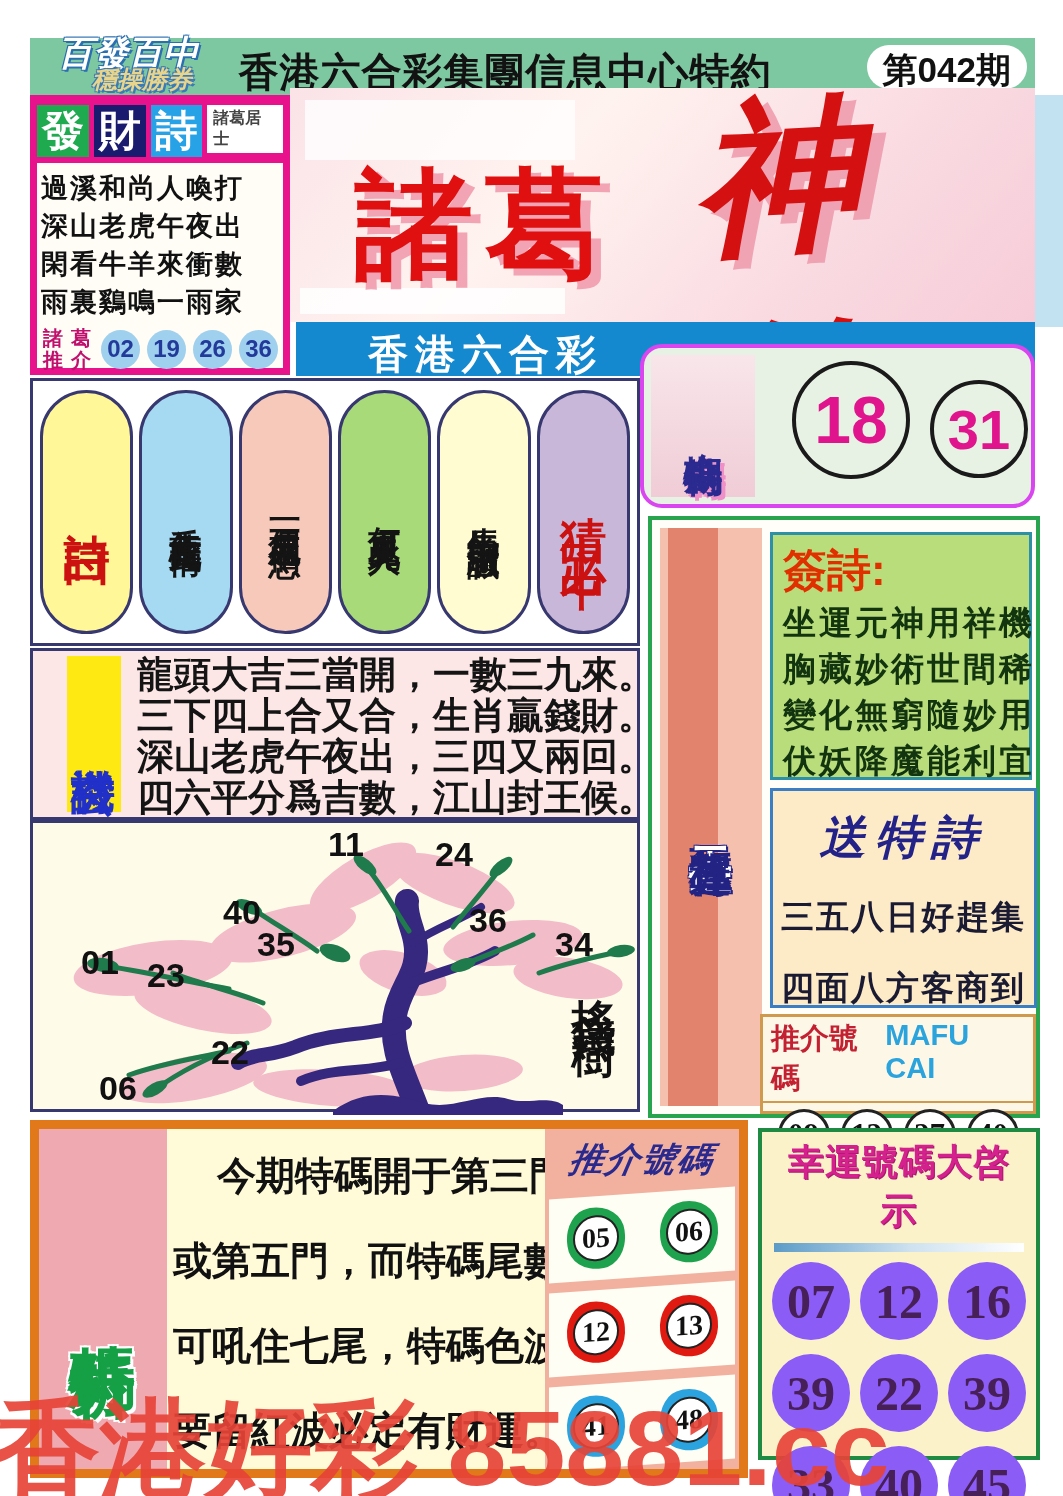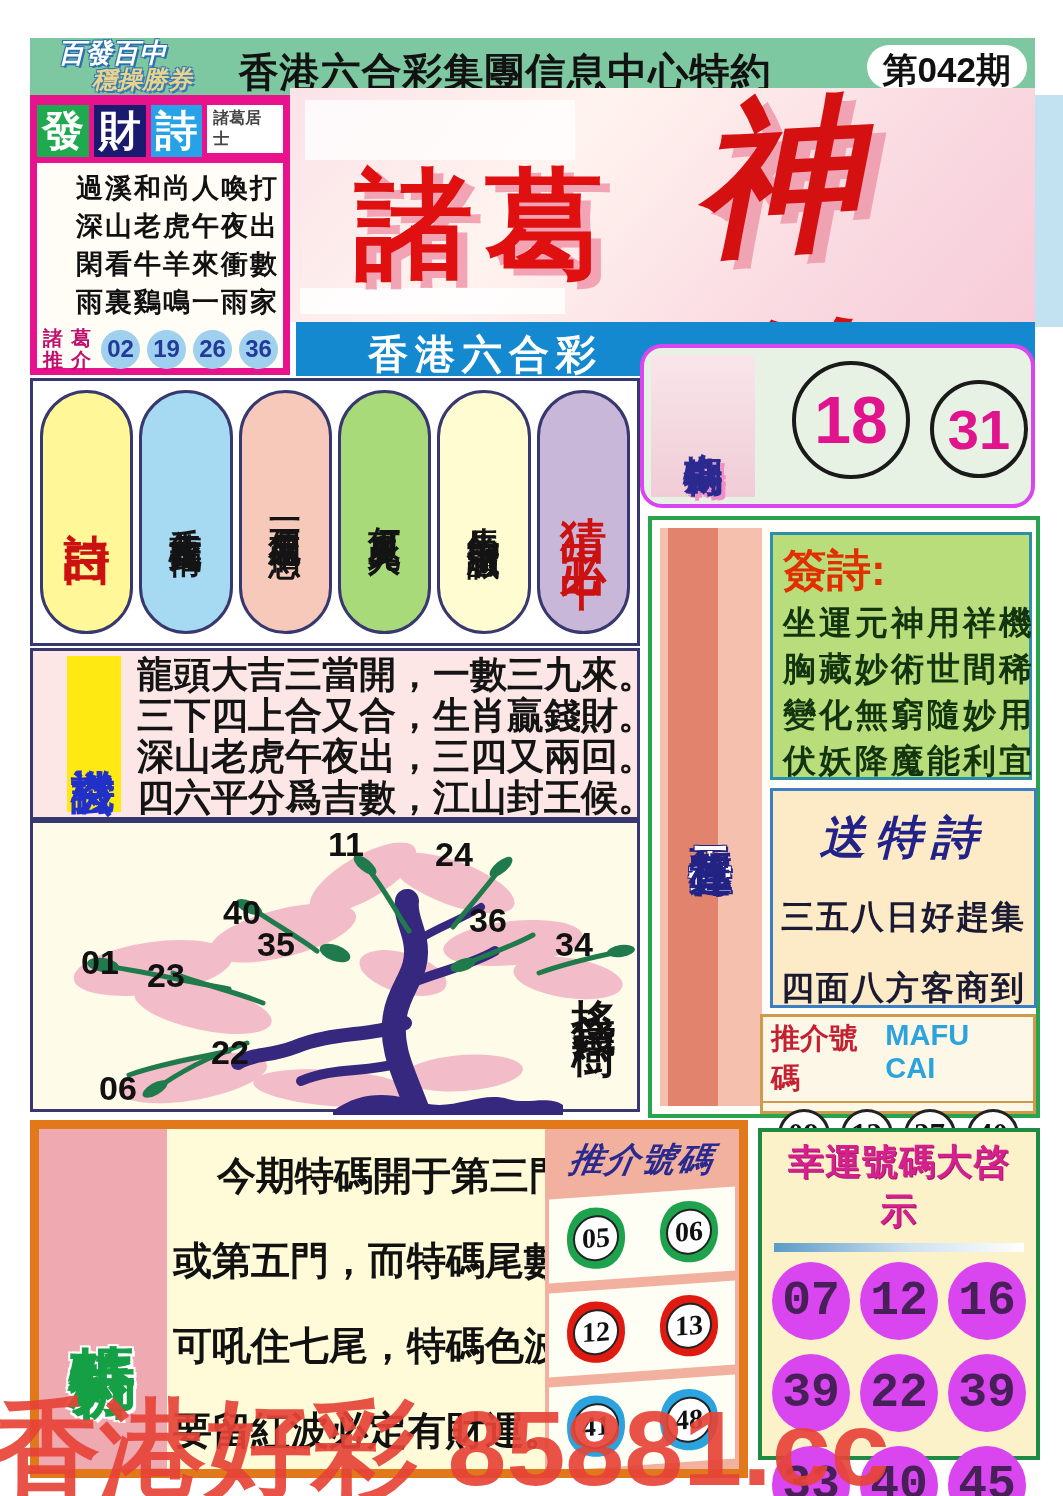--- a/index.html
+++ b/index.html
@@ -3,33 +3,33 @@
 <meta charset="utf-8">
 <style>
   * { margin:0; padding:0; box-sizing:border-box; }
   body { background:#ffffff; font-family:"Liberation Sans", sans-serif; }
   #page { position:relative; width:1063px; height:1496px; background:#ffffff; overflow:hidden; }
   .vert { writing-mode:vertical-rl; text-orientation:upright; }
 
   
   .header { position:absolute; left:30px; top:38px; width:1005px; height:57px; background:#7dc8a0; }
   .logo { position:absolute; left:28px; top:2px; font-style:italic; font-weight:900; line-height:26px; }
-  .logo .l1 { font-size:27px; color:#ffffff; text-shadow:2px 2px 0 #2a6fb0,-1px -1px 0 #2a6fb0,1px -1px 0 #2a6fb0,-1px 1px 0 #2a6fb0; }
+  .logo .l1 { font-size:35px; color:#ffffff; text-shadow:2px 2px 0 #2a6fb0,-1px -1px 0 #2a6fb0,1px -1px 0 #2a6fb0,-1px 1px 0 #2a6fb0; }
   .logo .l2 { font-size:25px; margin-left:34px; color:#e8d48a; text-shadow:2px 2px 0 #3a7ab8,-1px -1px 0 #3a7ab8,1px -1px 0 #3a7ab8,-1px 1px 0 #3a7ab8; }
   .header-title { position:absolute; left:190px; top:7px; width:570px; text-align:center; font-size:40px; font-weight:900; color:#121212; letter-spacing:1px; }
   .issue-pill { position:absolute; right:8px; top:7px; height:44px; background:#ffffff; border-radius:22px; padding:2px 16px 0; font-size:35px; font-weight:900; color:#111; }
 
   
   .facai { position:absolute; left:30px; top:95px; width:260px; height:280px; background:#e8128c; padding:6px 7px; }
   .facai-title { display:flex; align-items:flex-end; height:56px; gap:5px; }
   .tile { width:52px; height:52px; display:flex; align-items:center; justify-content:center; font-size:42px; font-weight:900; color:#fff; font-family:"Liberation Serif", serif; }
   .tile0 { background:#1faa50; } .tile1 { background:#1a1a6e; margin-top:-4px; } .tile2 { background:#28a2e6; }
   .facai-author { margin-left:auto; background:#ffffff; color:#444; font-size:16px; font-weight:700; padding:3px 6px; margin-bottom:4px; }
   .facai-body { background:#fffdf6; margin-top:6px; height:205px; padding:6px 4px 0; }
-  .facai-body .poem-line { font-family:"Liberation Serif", serif; font-size:27px; font-weight:700; color:#111; text-align:right; line-height:38px; letter-spacing:2px; white-space:nowrap; }
+  .facai-body .poem-line { font-family:"Liberation Serif", serif; font-size:27px; font-weight:700; color:#111; text-align:left; line-height:38px; letter-spacing:2px; white-space:nowrap; }
   .facai-rec { display:flex; align-items:center; margin-top:6px; padding:0 2px; }
   .rec-label { display:grid; grid-template-columns:22px 22px; grid-gap:0 6px; margin-right:8px; }
   .rec-label span { font-size:20px; font-weight:900; color:#c0106e; line-height:22px; }
   .rec-nums { display:flex; gap:7px; }
   .rec-num { width:39px; height:39px; border-radius:50%; background:#9fd0ee; color:#223a99; font-size:24px; font-weight:900; display:flex; align-items:center; justify-content:center; }
 
   
   .title-zone { position:absolute; left:290px; top:88px; width:745px; height:234px;
     background:linear-gradient(130deg,#fbe3e8 0%,#fff3ef 35%,#fadbe2 70%,#f6ccd8 100%); overflow:visible; }
   .censor1 { position:absolute; left:15px; top:12px; width:270px; height:60px; background:rgba(255,255,255,.75); }
@@ -109,21 +109,21 @@
   .band { position:relative; background:#fffef4; height:84px; margin:10px 4px; transform:skewY(-4deg); display:flex; align-items:center; justify-content:space-around; }
   .shield { width:58px; height:62px; border-radius:42% 55% 42% 55%/50% 45% 50% 45%; display:flex; align-items:center; justify-content:center; transform:rotate(-6deg); }
   .shield-green { background:#1ea24e; } .shield-red { background:#e01911; } .shield-blue { background:#2aa3de; }
   .shield-inner { width:46px; height:46px; background:#fff; border:2px solid #222; border-radius:50%; display:flex; align-items:center; justify-content:center; font-family:"Liberation Serif", serif; font-size:28px; font-weight:700; color:#111; transform:rotate(6deg); }
 
   
   .lucky { position:absolute; left:758px; top:1128px; width:282px; height:332px; background:#fbf2c9; border:4px solid #1f8b42; padding:6px 10px; }
   .lucky-title { text-align:center; font-size:36px; font-weight:900; color:#d4218d; letter-spacing:1px; text-shadow:1px 1px 0 #a8186e; }
   .lucky-bar { height:9px; margin:7px 2px 10px; background:linear-gradient(to right,#5b9bc8,#cfe2f0 55%,#ffffff); }
   .lucky-grid { display:grid; grid-template-columns:repeat(3,1fr); grid-gap:14px 10px; justify-items:center; }
-  .lucky-num { width:78px; height:78px; border-radius:50%; background:#d946ef; display:flex; align-items:center; justify-content:center; font-family:Liberation Mono, monospace; font-size:48px; font-weight:800; color:#472058; }
+  .lucky-num { width:78px; height:78px; border-radius:50%; background:#8b5cf6; display:flex; align-items:center; justify-content:center; font-family:Liberation Serif, serif; font-size:48px; font-weight:800; color:#472058; }
 
   
   .watermark { position:absolute; left:-6px; top:1378px; width:1075px; font-size:106px; font-weight:900; color:rgba(230,67,55,.92); white-space:nowrap; z-index:50; font-family:"Liberation Sans", sans-serif; }
 </style>
 </head>
 <body>
 
 <div id="page">
 
   <div class="header">

